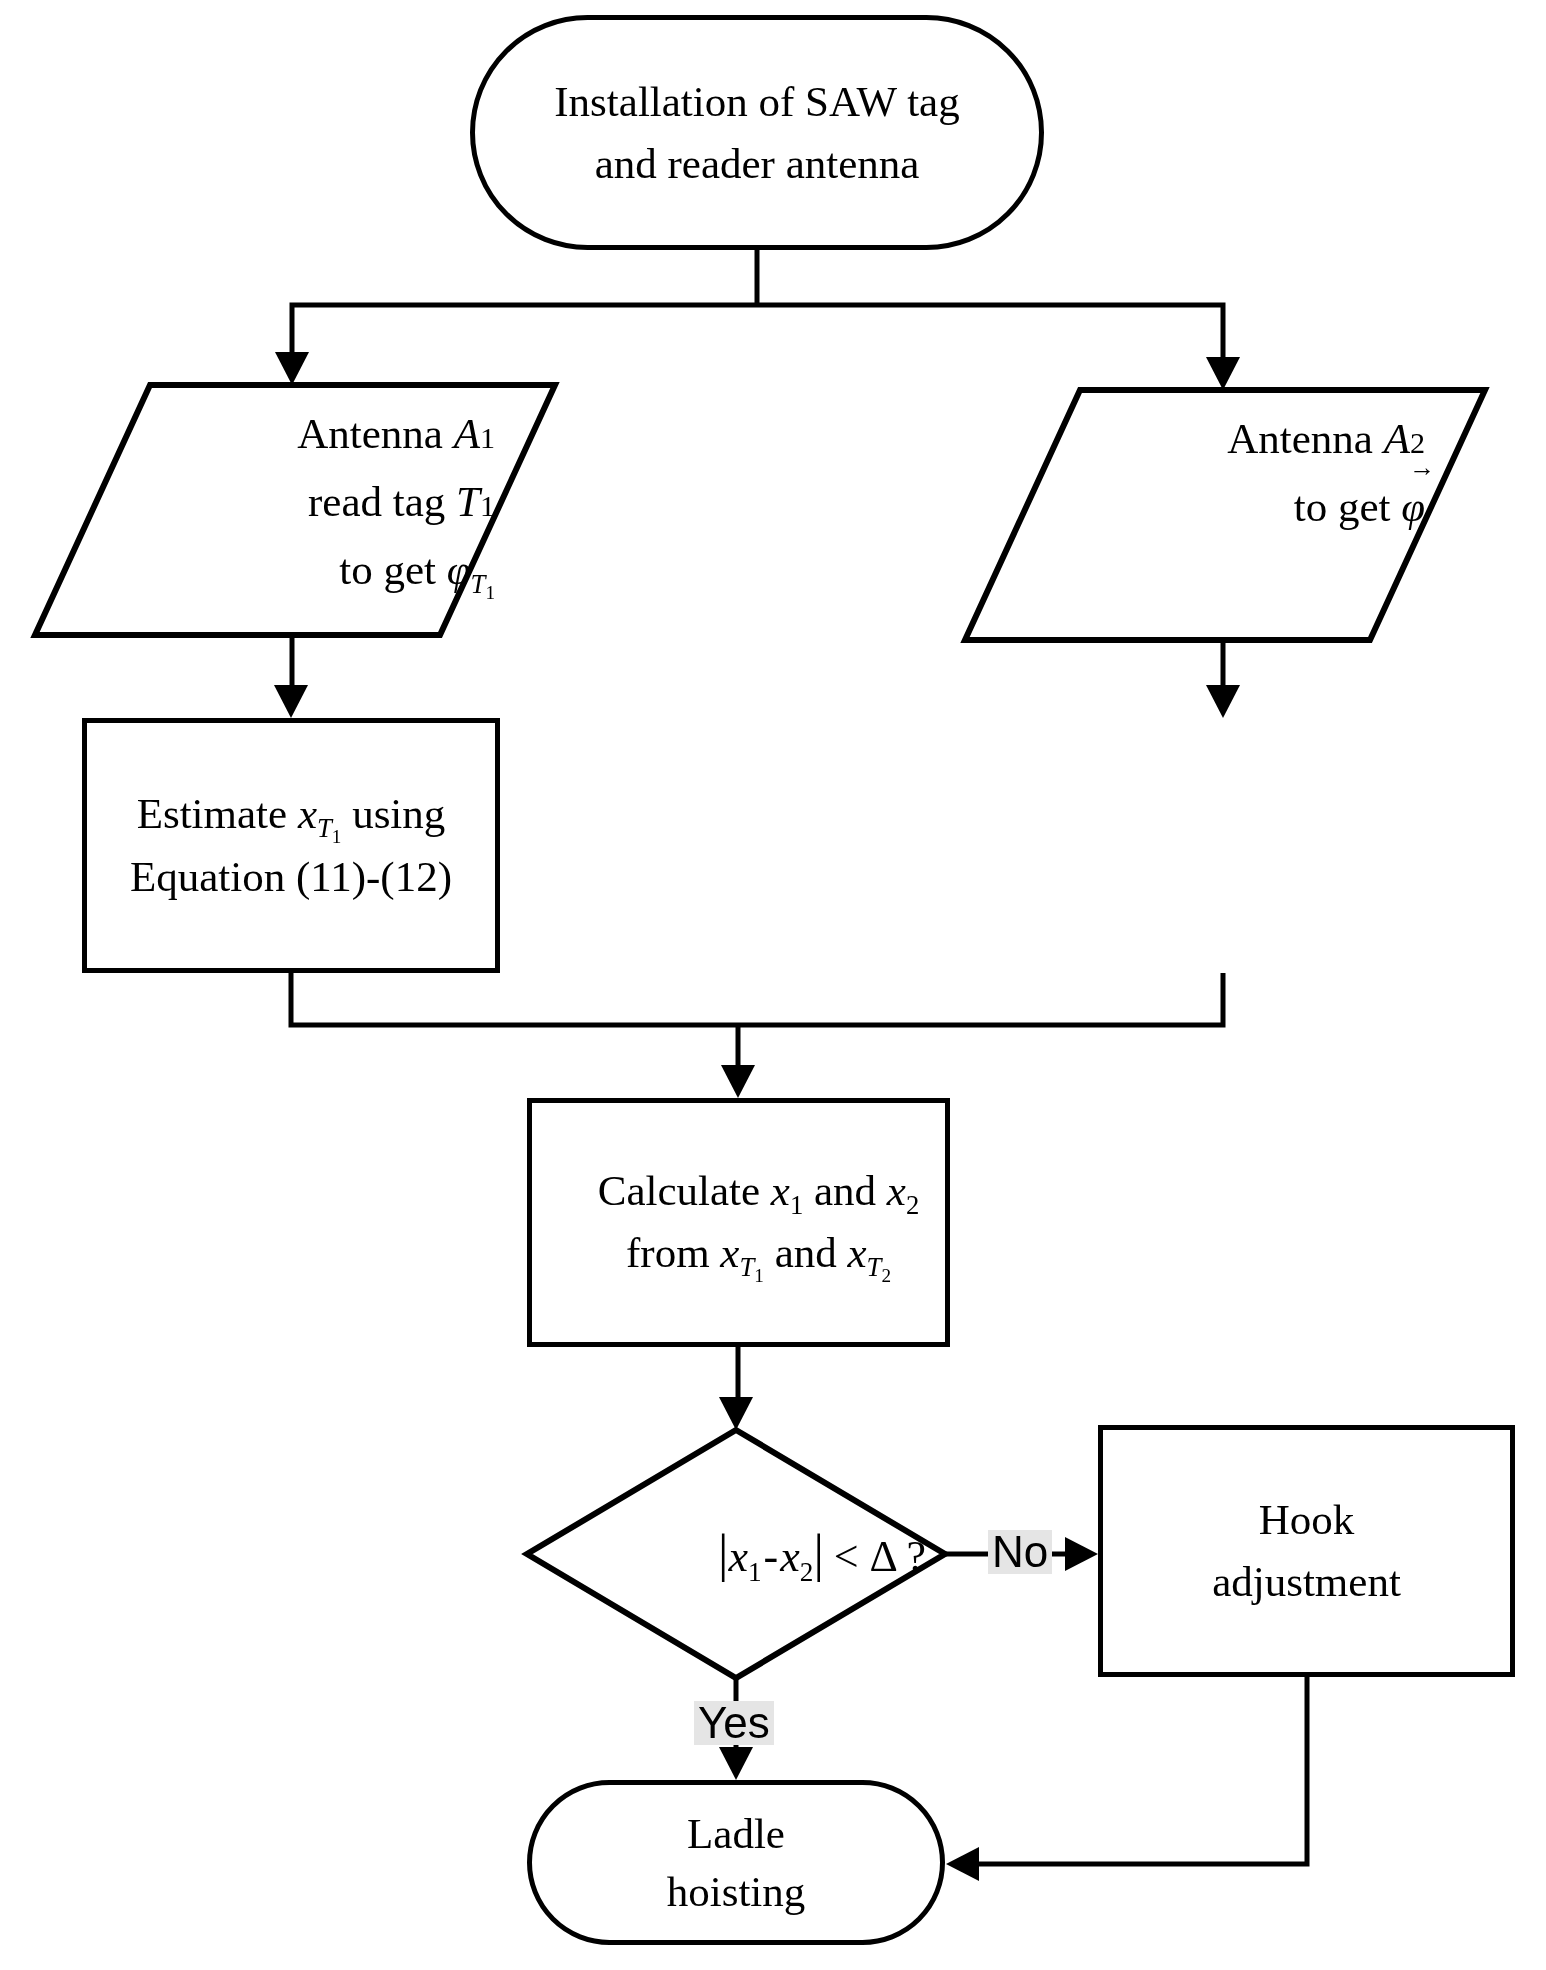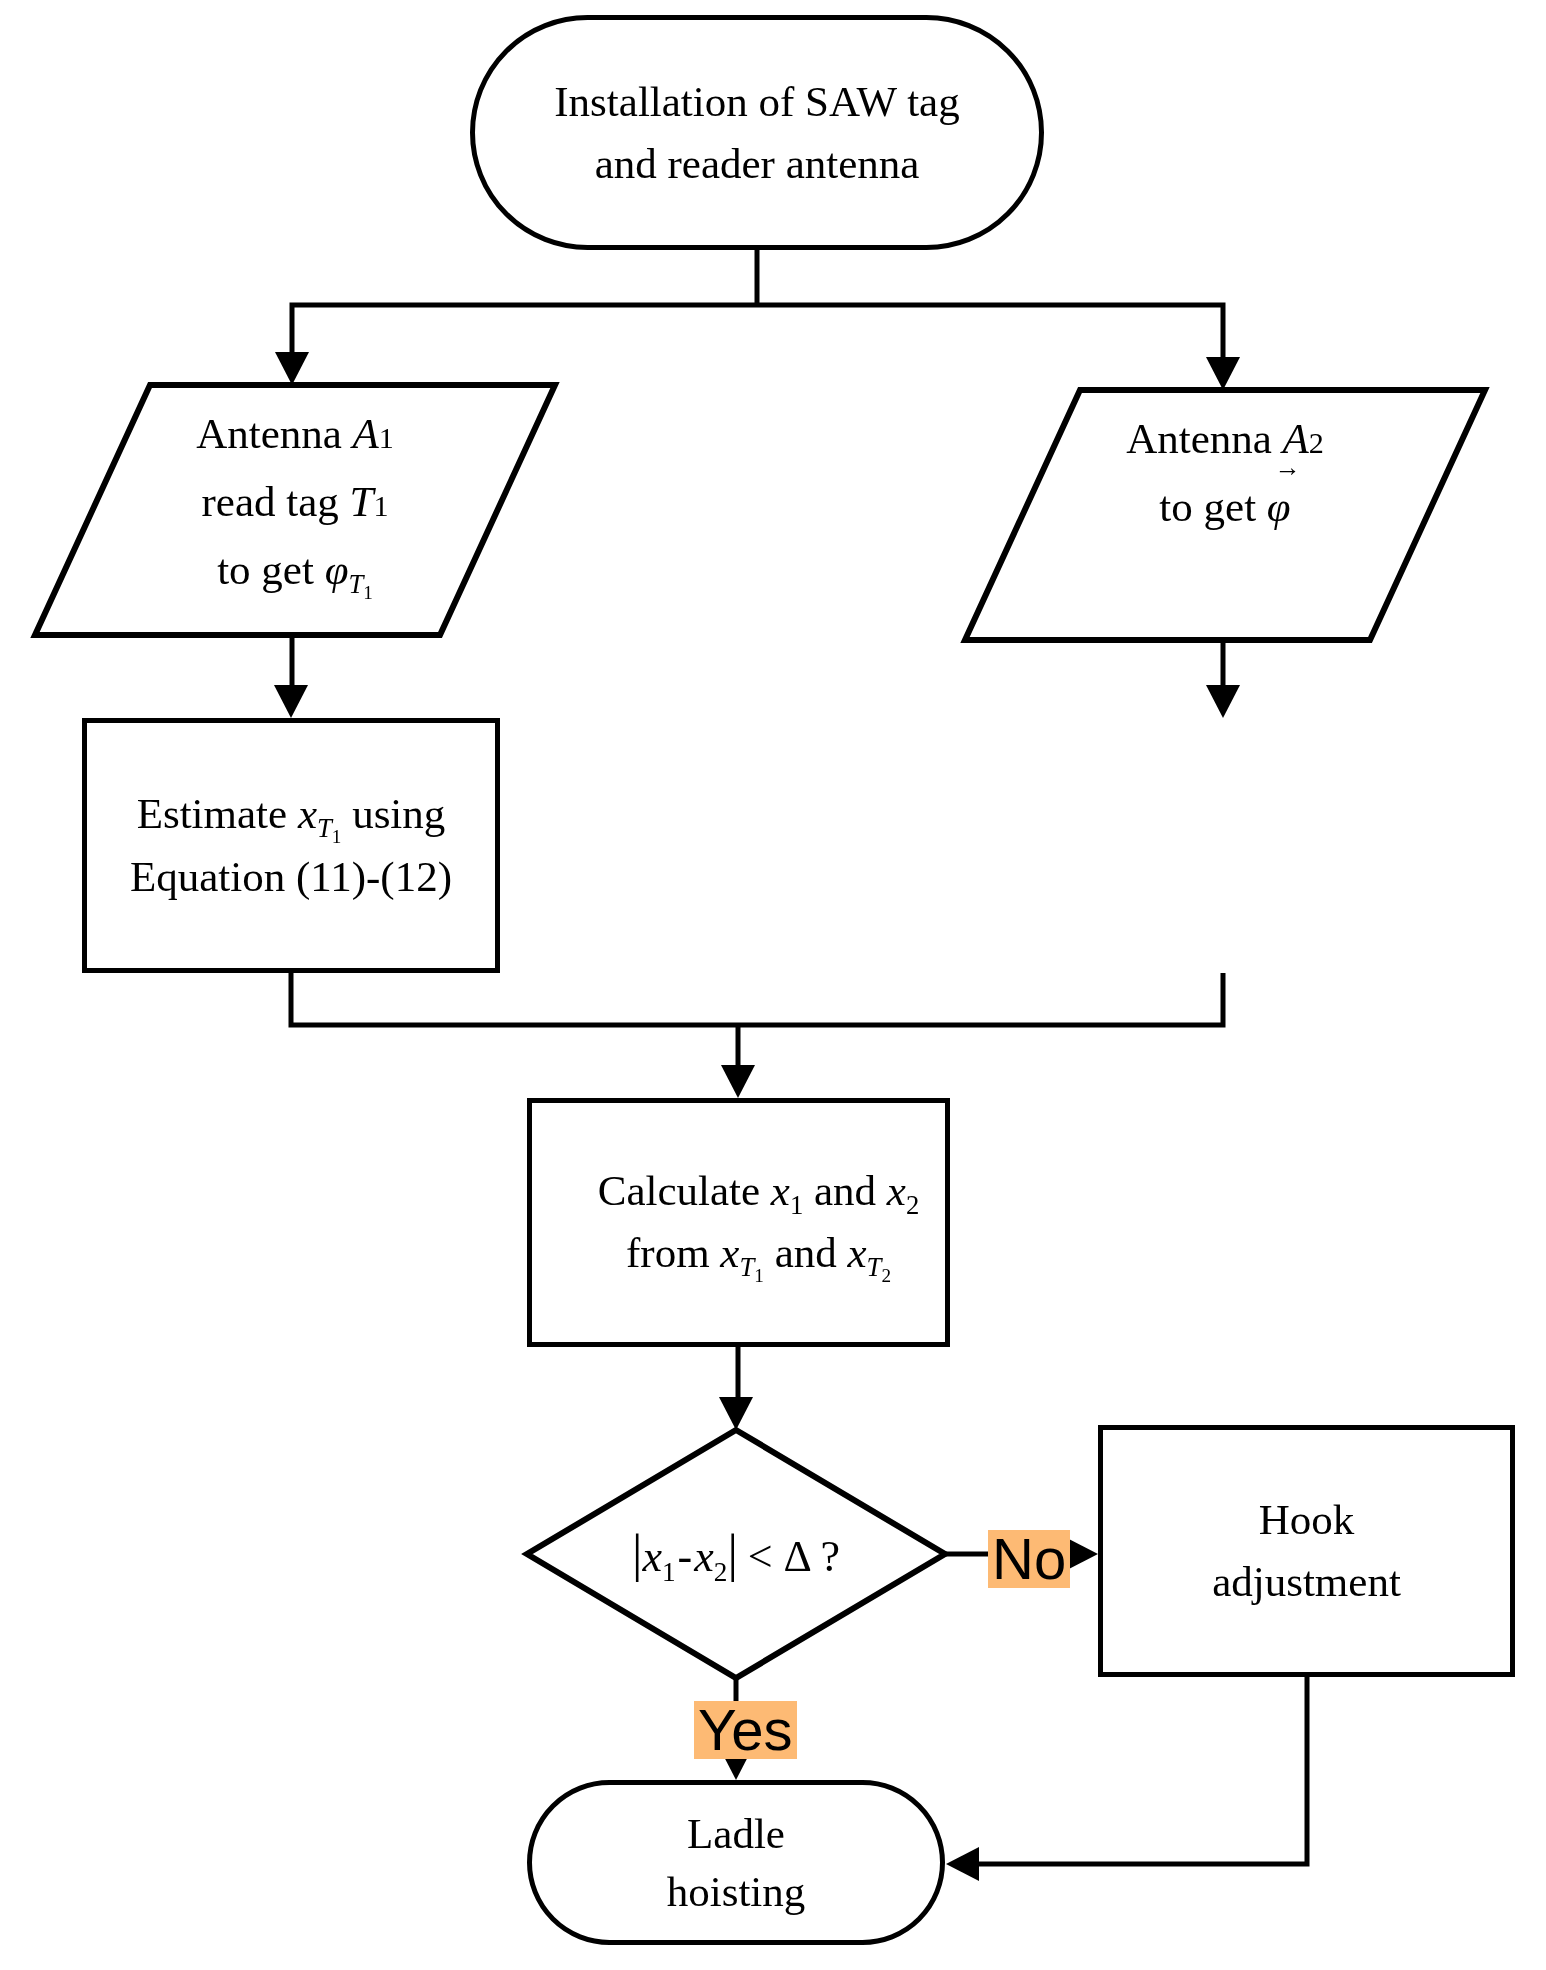--- a/index.html
+++ b/index.html
@@ -26,21 +26,21 @@
     text-align: right;
     font-size: 43px;
     line-height: 62px;
     z-index: 1;
   }
   .terminator { border-radius: 120px; }
   .end-terminator { border-radius: 85px; }
 
   .overlay {
     position: absolute;
-    text-align: center;
+    text-align: right;
     font-size: 43px;
     line-height: 63px;
     z-index: 2;
   }
 
   .it { font-style: italic; }
   .sm { font-size: 70%; }
   .sb { font-size: 62%; vertical-align: -0.35em; line-height: 1; }
   .sb2 { font-size: 72%; vertical-align: -0.3em; line-height: 1; }
   .bar { font-size: 118%; font-weight: 400; }
@@ -54,23 +54,23 @@
     top: -20px;
     font-size: 26px;
     line-height: 1;
     font-style: normal;
   }
 
   .edge-label {
     position: absolute;
     z-index: 3;
     font-family: "Liberation Sans", "DejaVu Sans", sans-serif;
-    font-size: 58px;
+    font-size: 44px;
     line-height: 1.0;
-    background: #fdba74;
+    background: #e5e5e5;
     padding: 0 4px;
   }
 </style>
 </head>
 <body>
 
 <div class="canvas">
 
   <svg class="wires" width="1546" height="1970" viewBox="0 0 1546 1970" fill="none" stroke="#000000" stroke-width="5">
 

